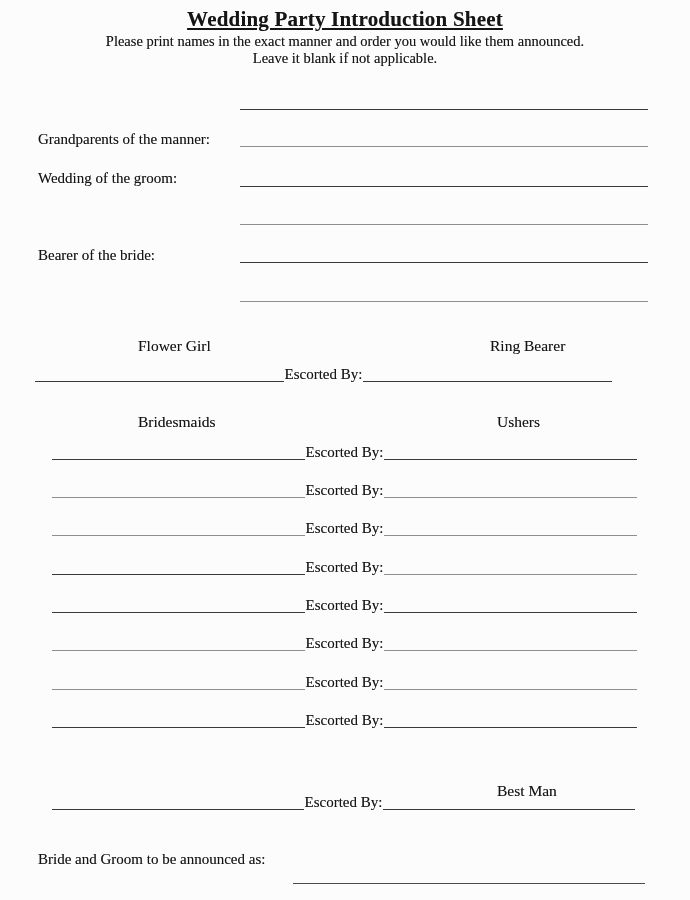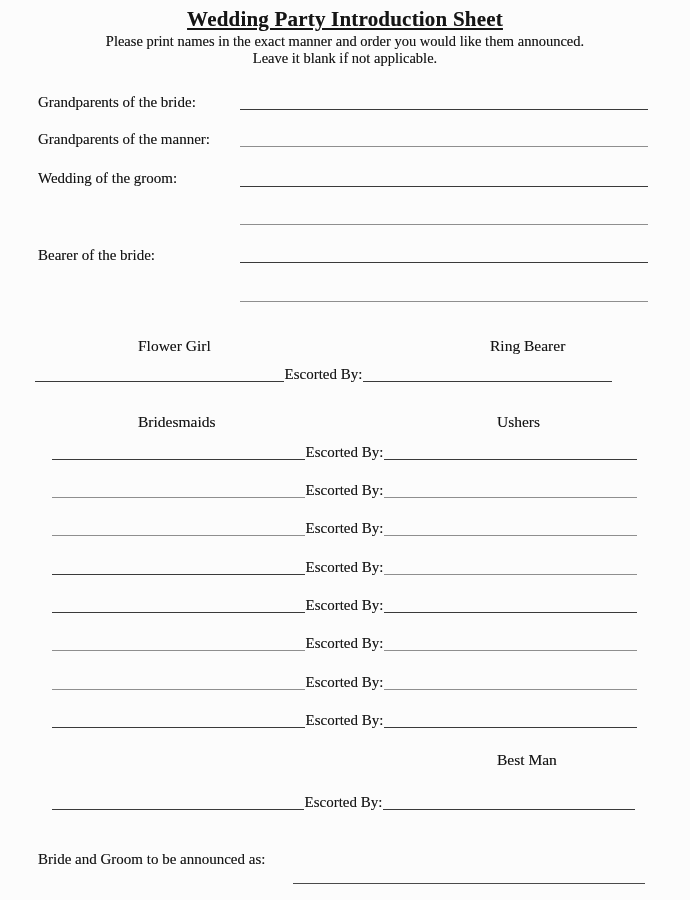--- a/index.html
+++ b/index.html
@@ -31,21 +31,20 @@
 </style>
 </head>
 <body>
 
 <div class="page">
 
   <div class="title">Wedding Party Introduction Sheet</div>
   <div class="sub" style="top:33px">Please print names in the exact manner and order you would like them announced.</div>
   <div class="sub" style="top:50px">Leave it blank if not applicable.</div>
 
-  <span class="flabel" style="top:94px">Grandparents of the bride:</span>
   <div class="fline" style="top:109px"></div>
 
   <span class="flabel" style="top:131px">Grandparents of the manner:</span>
   <div class="fline light" style="top:146px"></div>
 
   <span class="flabel" style="top:170px">Wedding of the groom:</span>
   <div class="fline" style="top:186px"></div>
   <div class="fline light" style="top:224px"></div>
 
   <span class="flabel" style="top:247px">Bearer of the bride:</span>
@@ -98,21 +97,21 @@
     <div class="eline light"></div>
     <span class="etext">Escorted By:</span>
     <div class="eline light"></div>
   </div>
   <div class="escort-row" style="left:52px; width:585px; top:710px">
     <div class="eline"></div>
     <span class="etext">Escorted By:</span>
     <div class="eline"></div>
   </div>
 
-  <span class="heading" style="left:497px; top:739px">Best Man</span>
+  <span class="heading" style="left:497px; top:770px">Best Man</span>
 
   <div class="escort-row" style="left:52px; width:583px; top:792px">
     <div class="eline"></div>
     <span class="etext">Escorted By:</span>
     <div class="eline"></div>
   </div>
 
   <span class="announce-label">Bride and Groom to be announced as:</span>
   <div class="announce-line"></div>
 

